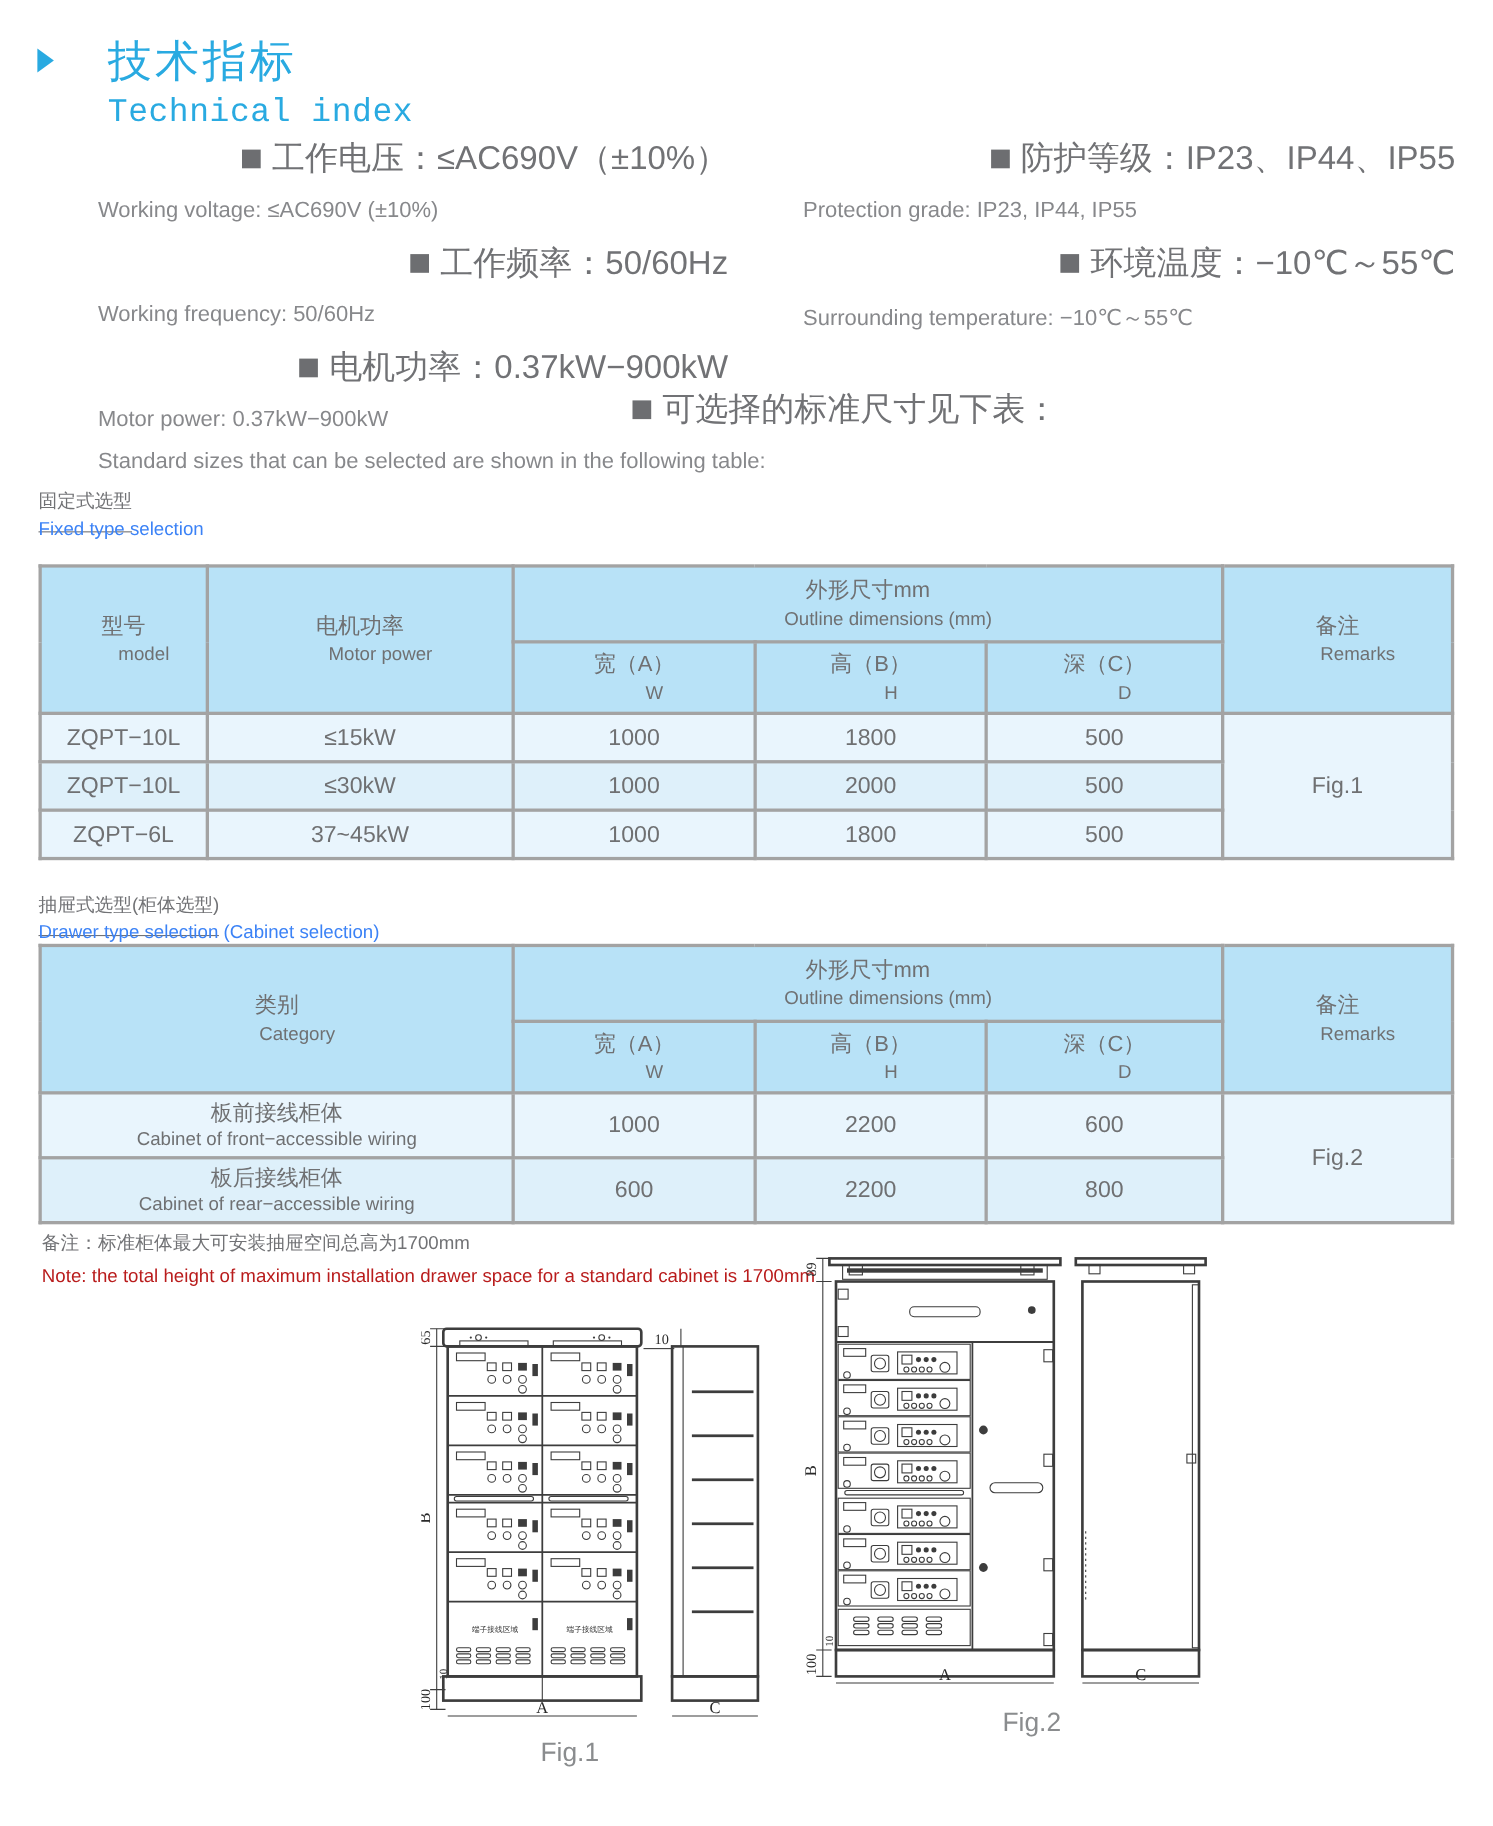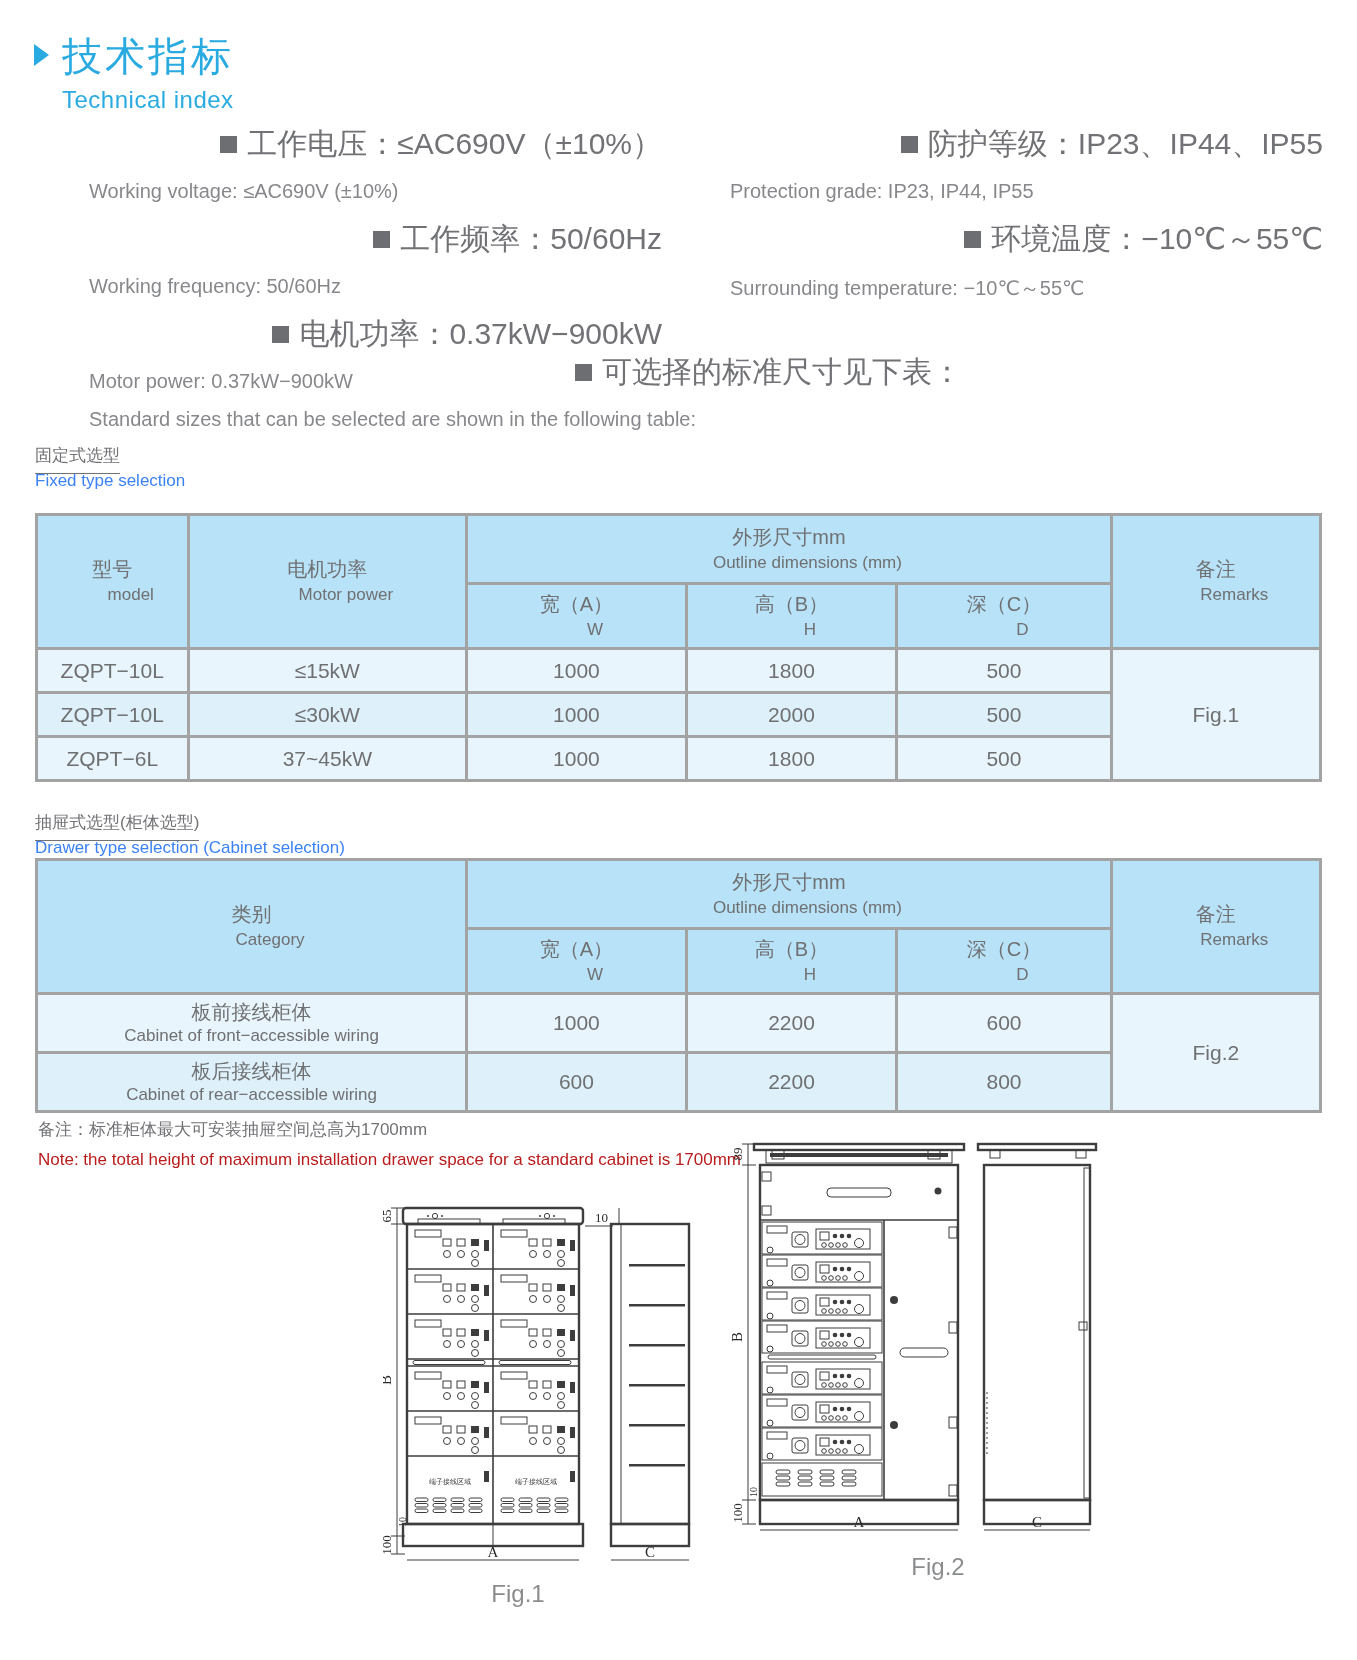--- a/index.html
+++ b/index.html
@@ -4,35 +4,35 @@
 <style>
   html,body{margin:0;padding:0;}
   body{
     width:1357px;height:1660px;position:relative;background:#ffffff;
     font-family:"Liberation Sans","DejaVu Sans",sans-serif;
     -webkit-font-smoothing:antialiased;overflow:hidden;
   }
   .abs{position:absolute;}
 
   
-  #header{left:34px;top:34px;display:flex;align-items:flex-start;}
+  #header{left:34px;top:34px;display:flex;align-items:flex-start;gap:36px;}
   #arrow{width:0;height:0;border-left:15px solid #29aae1;border-top:11px solid transparent;
          border-bottom:11px solid transparent;margin-top:10px;margin-right:13px;}
   #title-zh{font-size:40px;color:#29aae1;letter-spacing:3px;line-height:1.1;}
-  #title-en{font-size:24px;color:#29aae1;margin-top:8px;letter-spacing:0.5px;}
+  #title-en{font-size:30px;color:#29aae1;margin-top:8px;letter-spacing:0.5px;font-family:Liberation Mono, monospace;}
 
   
   .spec-item{margin-bottom:11px;}
   .spec-zh{font-size:30px;color:#717275;display:flex;align-items:center;margin-bottom:15px;justify-content:flex-end;}
   .bullet{width:17px;height:17px;background:#6d6e71;display:inline-block;margin-right:10px;flex:0 0 auto;}
   .spec-en{font-size:20px;color:#87888b;margin-left:27px;margin-bottom:16px;}
 
   
   .sec-zh{font-size:17px;color:#717275;}
-  .sec-zh span{border-bottom:1px solid #717275;padding-bottom:8px;}
+  .sec-zh span{border-bottom:1px solid #717275;padding-bottom:18px;}
   .sec-en{font-size:17px;color:#3b82f6;margin-top:4px;}
 
   
   table.spec-table{border-collapse:collapse;width:1287px;table-layout:fixed;}
   table.spec-table th,table.spec-table td{
     border:3px solid #a3a3a3;text-align:center;vertical-align:middle;
     padding:0;font-weight:normal;color:#6f7072;
   }
   table.spec-table thead th{background:#b8e2f7;}
   table.spec-table tbody td{background:#e9f5fd;font-size:21px;}

